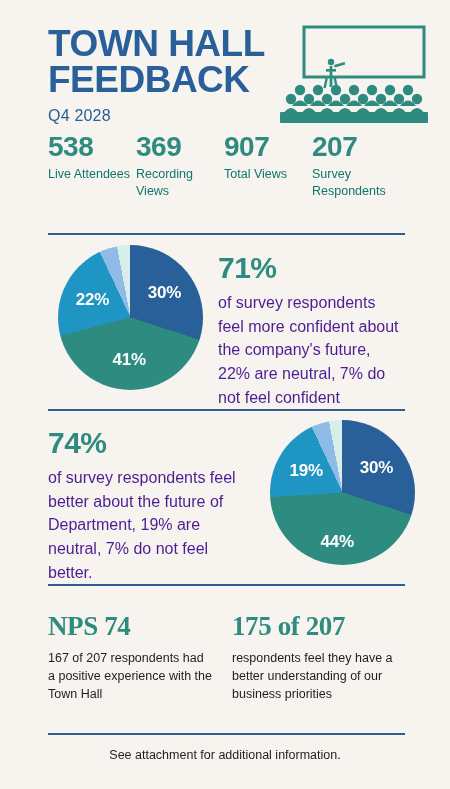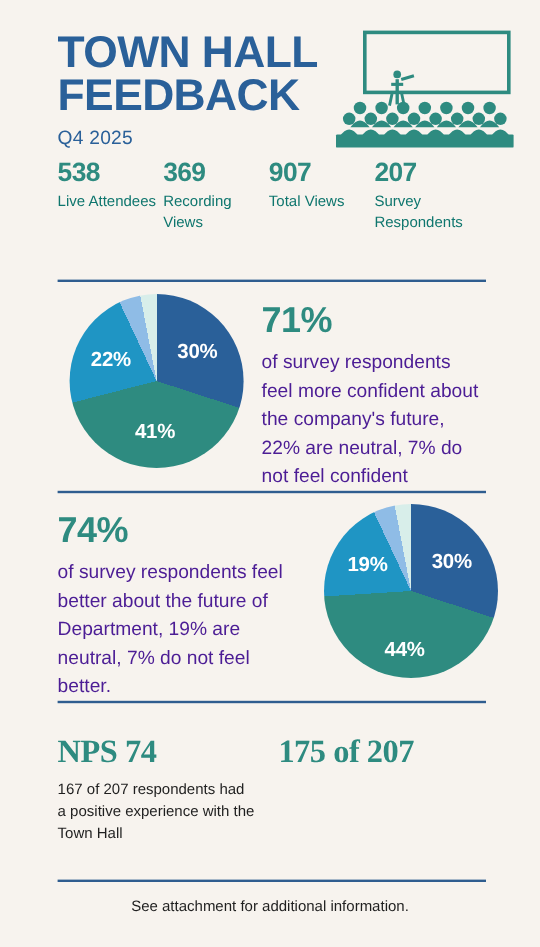--- a/index.html
+++ b/index.html
@@ -65,21 +65,21 @@
     left: 48px;
     top: 132px;
     width: 390px;
     display: flex;
   }
   .kpi {
     width: 88px;
     flex: 0 0 88px;
   }
   .kpi-value {
-    font-size: 22px;
+    font-size: 28px;
     font-weight: bold;
     color: #2e8b80;
     line-height: 1.05;
     letter-spacing: -0.5px;
   }
   .kpi-label {
     margin-top: 5px;
     font-size: 12.5px;
     line-height: 1.32;
     color: #0f766e;
@@ -200,21 +200,21 @@
 </style>
 </head>
 <body>
 
 <div class="page">
 
   <div class="header">
     <div class="title-block">
       <div class="title-line">TOWN HALL</div>
       <div class="title-line">FEEDBACK</div>
-      <div class="subtitle">Q4 2025</div>
+      <div class="subtitle">Q4 2028</div>
     </div>
 
     <div class="hero-illustration">
       <svg viewBox="0 0 152 100" width="152" height="100" aria-hidden="true">
 
         <rect x="26" y="3" width="120" height="50" fill="none" stroke="#2e8b80" stroke-width="3"></rect>
 
         <g fill="#2e8b80">
           <circle cx="53" cy="38" r="3.2"></circle>
           <rect x="51.6" y="42" width="2.8" height="21"></rect>
@@ -319,20 +319,21 @@
 
   <div class="divider d3"></div>
 
   <div class="bottom-stats">
     <div class="bottom-col">
       <div class="bottom-value">NPS 74</div>
       <div class="bottom-desc">167 of 207 respondents had a positive experience with the Town Hall</div>
     </div>
     <div class="bottom-col second">
       <div class="bottom-value">175 of 207</div>
+      <div class="bottom-desc">respondents feel they have a better understanding of our business priorities</div>
     </div>
   </div>
 
   <div class="divider d4"></div>
 
   <div class="footer">See attachment for additional information.</div>
 
 </div>
 
 </body></html>

